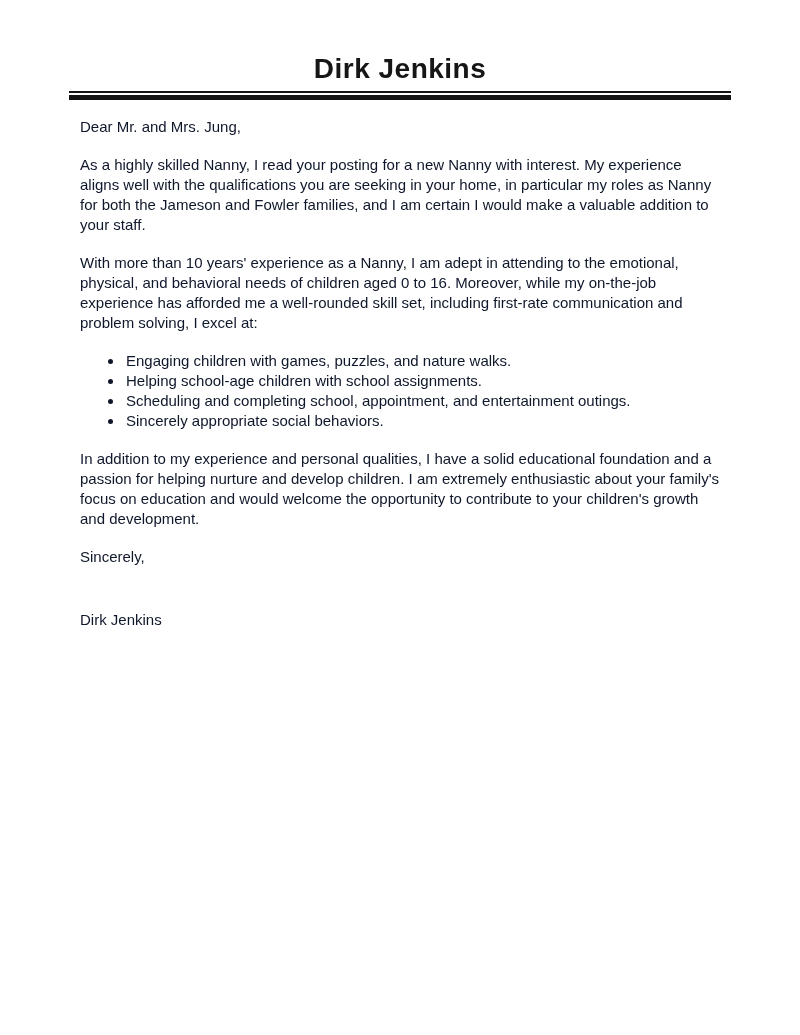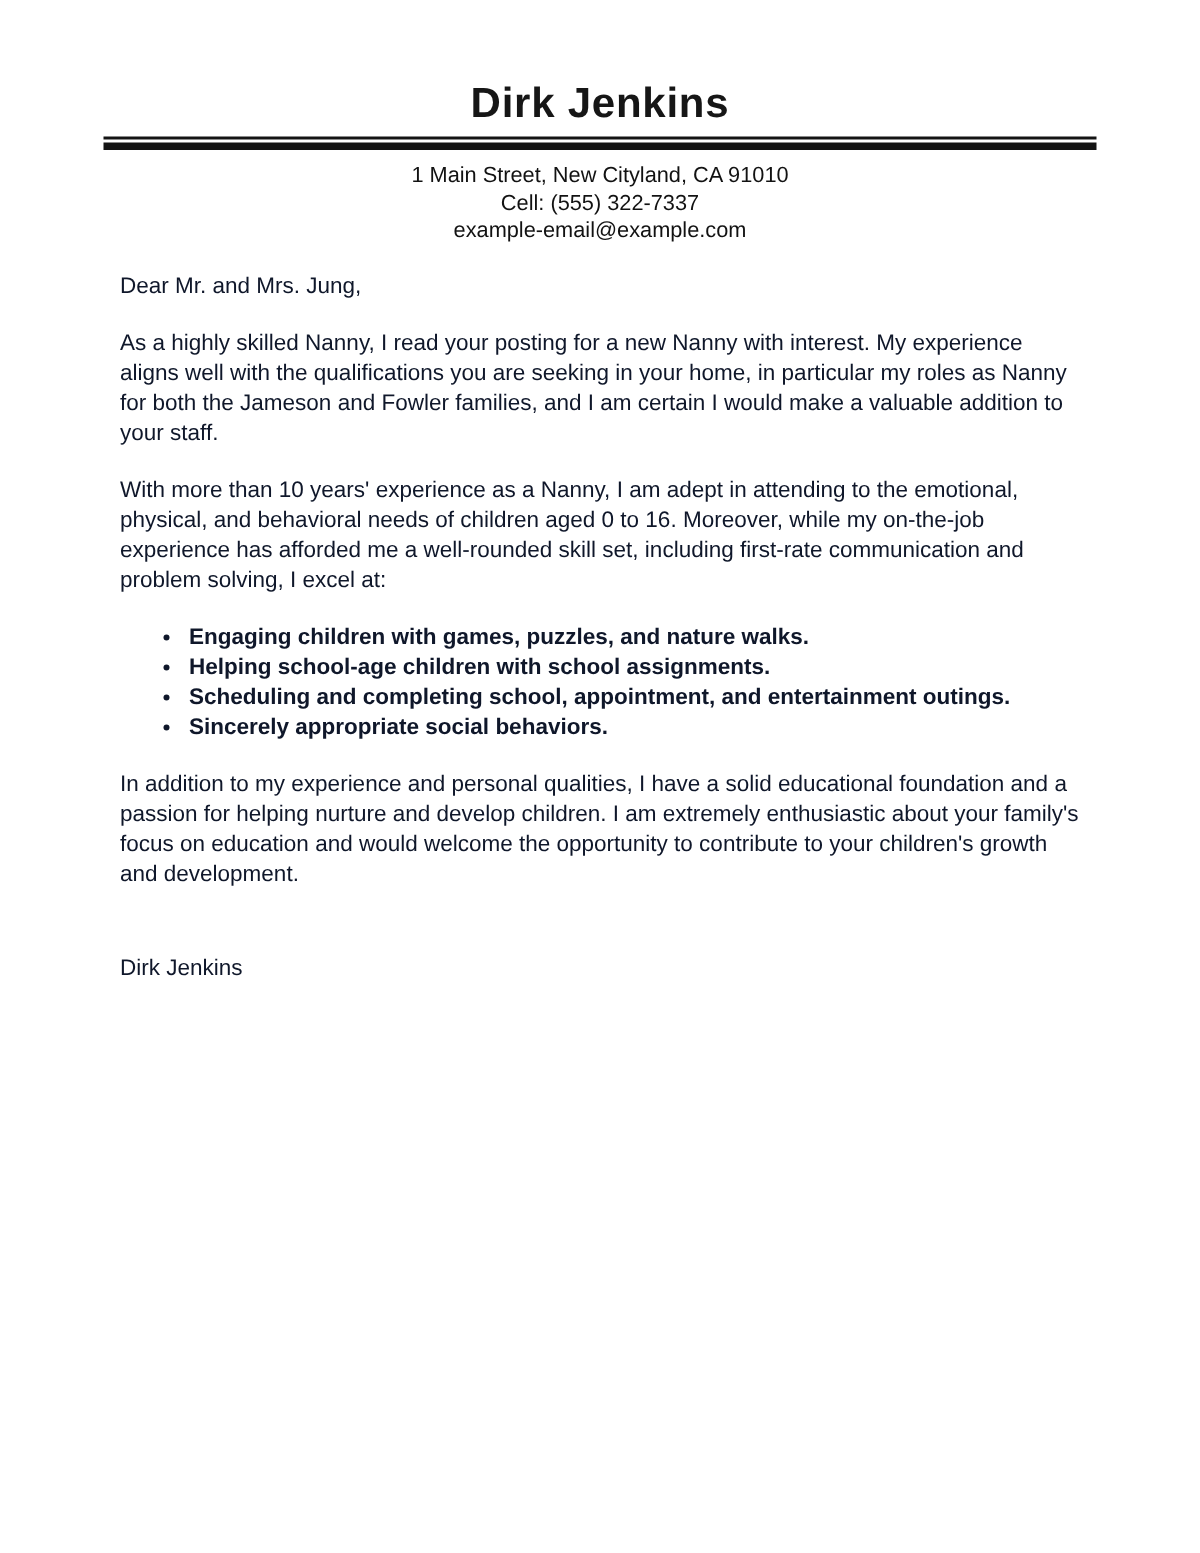--- a/index.html
+++ b/index.html
@@ -54,21 +54,20 @@
     line-height: 20px;
     color: #0f172a;
   }
   .letter p {
     margin: 0 0 18px 0;
   }
   .letter ul {
     margin: 0 0 18px 0;
     padding-left: 44px;
     list-style-type: disc;
-    font-weight: bold;
   }
   .letter ul li {
     line-height: 20px;
     padding-left: 2px;
   }
   .signoff {
     margin-bottom: 0 !important;
   }
   .signature {
     margin-top: 43px;
@@ -83,41 +82,37 @@
   <div class="content">
 
     <div class="doc-title">Dirk Jenkins</div>
 
     <div class="divider">
       <div class="thin"></div>
       <div class="gap"></div>
       <div class="thick"></div>
     </div>
 
-    <div class="contact-block">
-      <div>1 Main Street, New Cityland, CA 91010</div>
-      <div>Cell: (555) 322-7337</div>
-      <div>example-email@example.com</div>
-    </div>
 
     <div class="letter">
       <p>Dear Mr. and Mrs. Jung,</p>
 
       <p>As a highly skilled Nanny, I read your posting for a new Nanny with interest. My experience aligns well with the qualifications you are seeking in your home, in particular my roles as Nanny for both the Jameson and Fowler families, and I am certain I would make a valuable addition to your staff.</p>
 
       <p>With more than 10 years' experience as a Nanny, I am adept in attending to the emotional, physical, and behavioral needs of children aged 0 to 16. Moreover, while my on-the-job experience has afforded me a well-rounded skill set, including first-rate communication and problem solving, I excel at:</p>
 
       <ul>
         <li>Engaging children with games, puzzles, and nature walks.</li>
         <li>Helping school-age children with school assignments.</li>
         <li>Scheduling and completing school, appointment, and entertainment outings.</li>
         <li>Sincerely appropriate social behaviors.</li>
       </ul>
 
       <p>In addition to my experience and personal qualities, I have a solid educational foundation and a passion for helping nurture and develop children. I am extremely enthusiastic about your family's focus on education and would welcome the opportunity to contribute to your children's growth and development.</p>
 
 
+      <p class="signoff">Sincerely,</p>
 
       <div class="signature">Dirk Jenkins</div>
     </div>
 
   </div>
 </div>
 
 </body></html>

